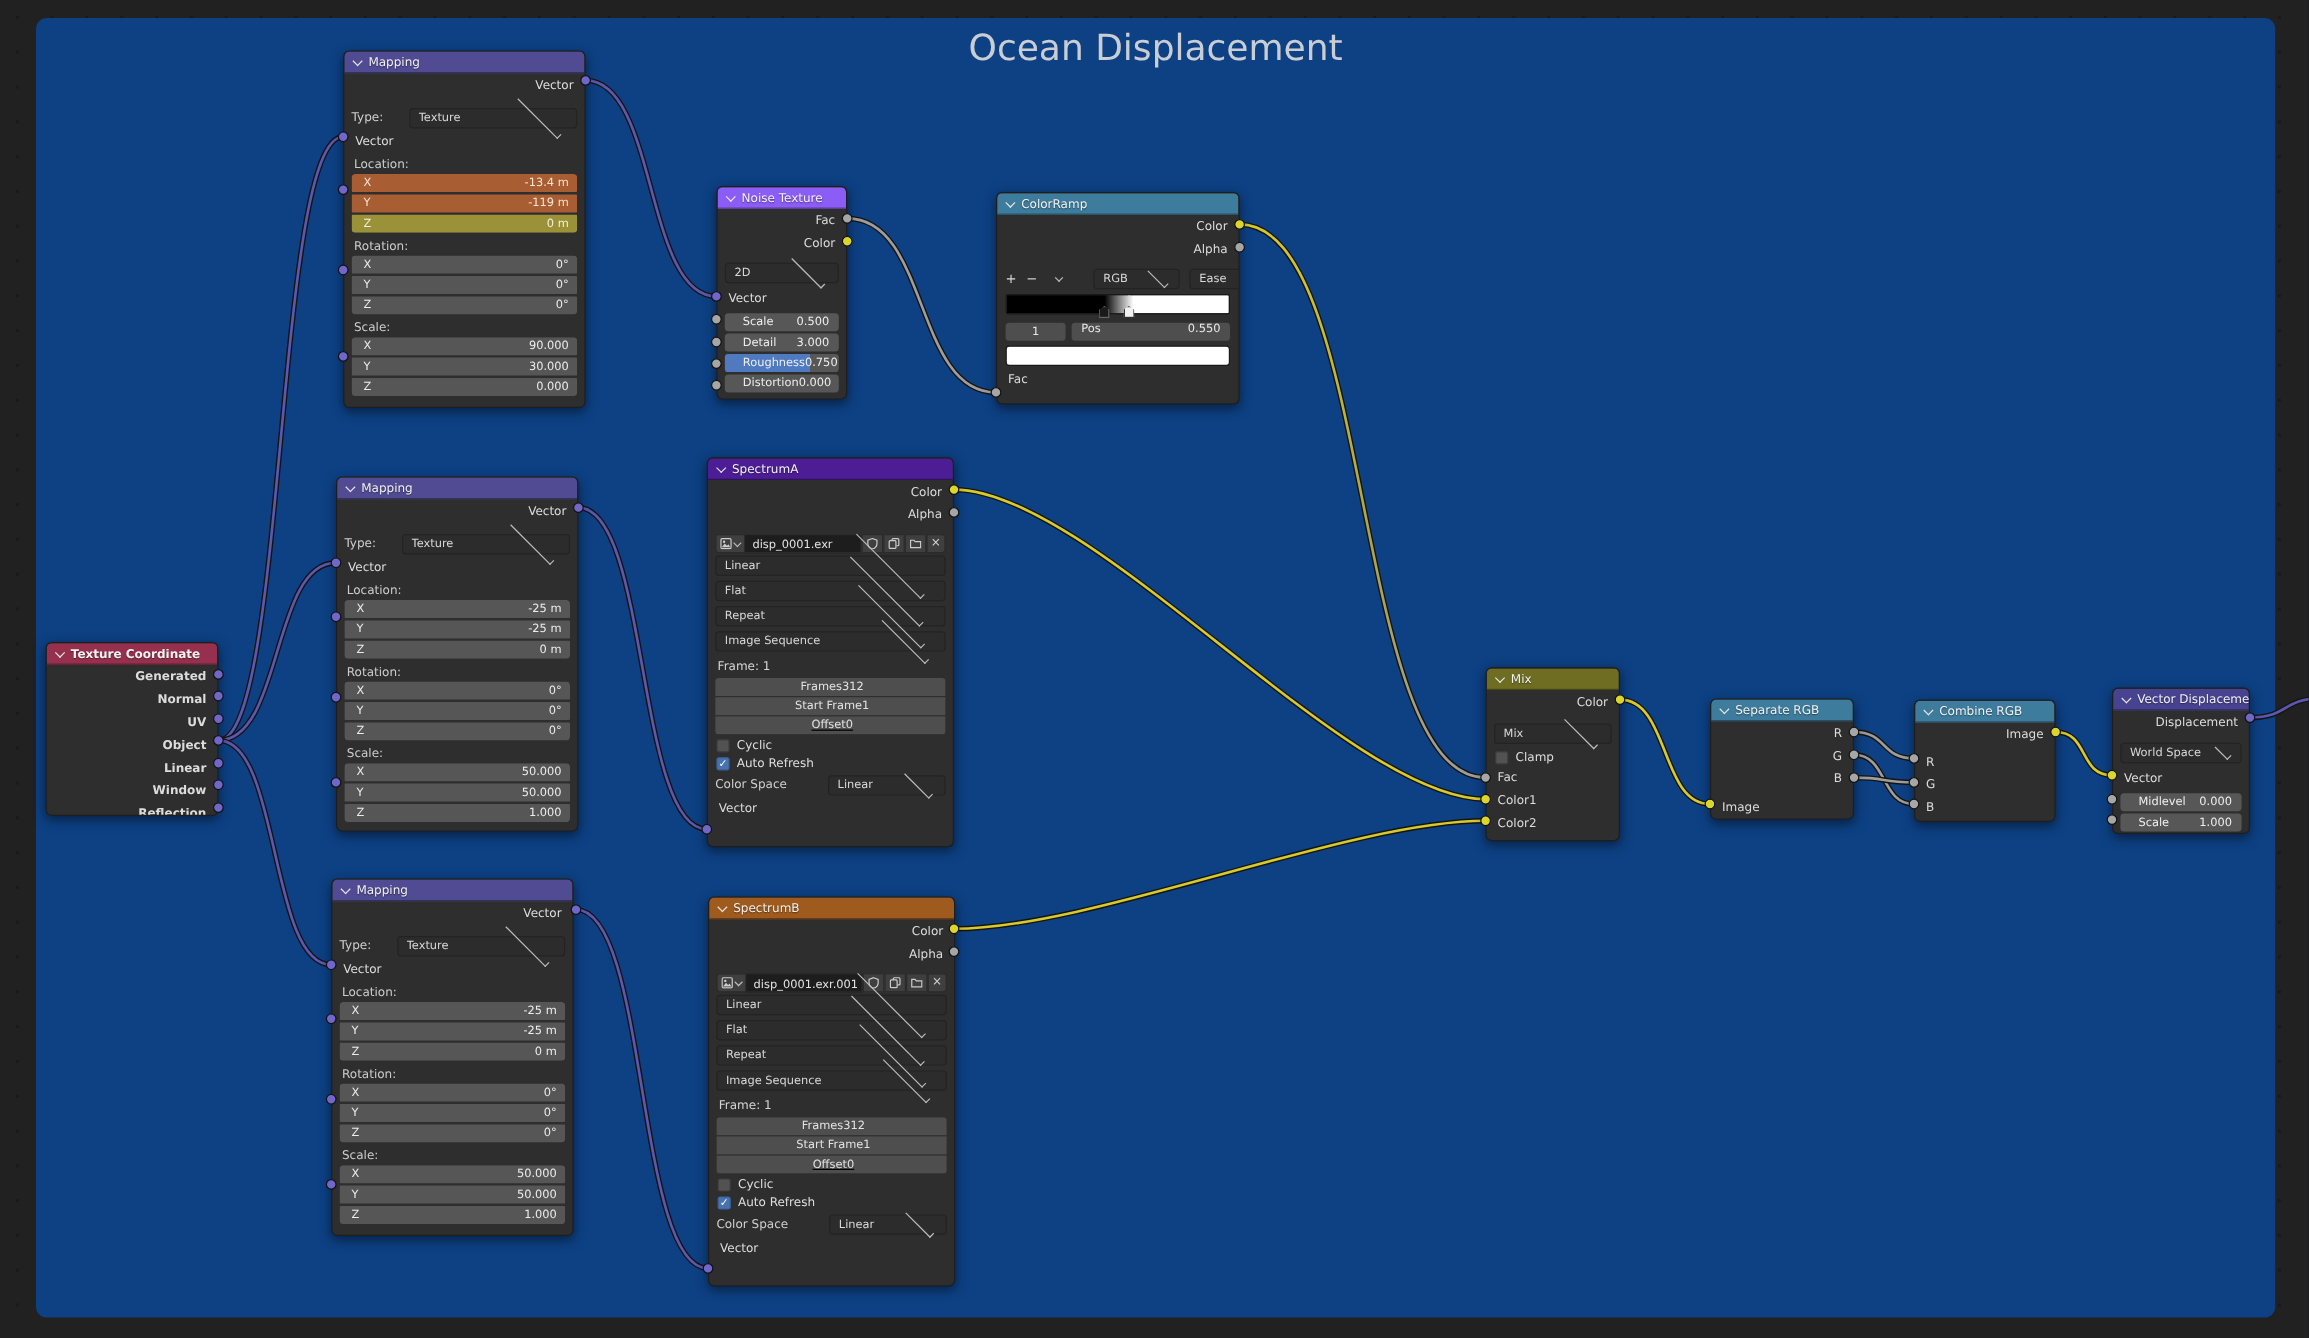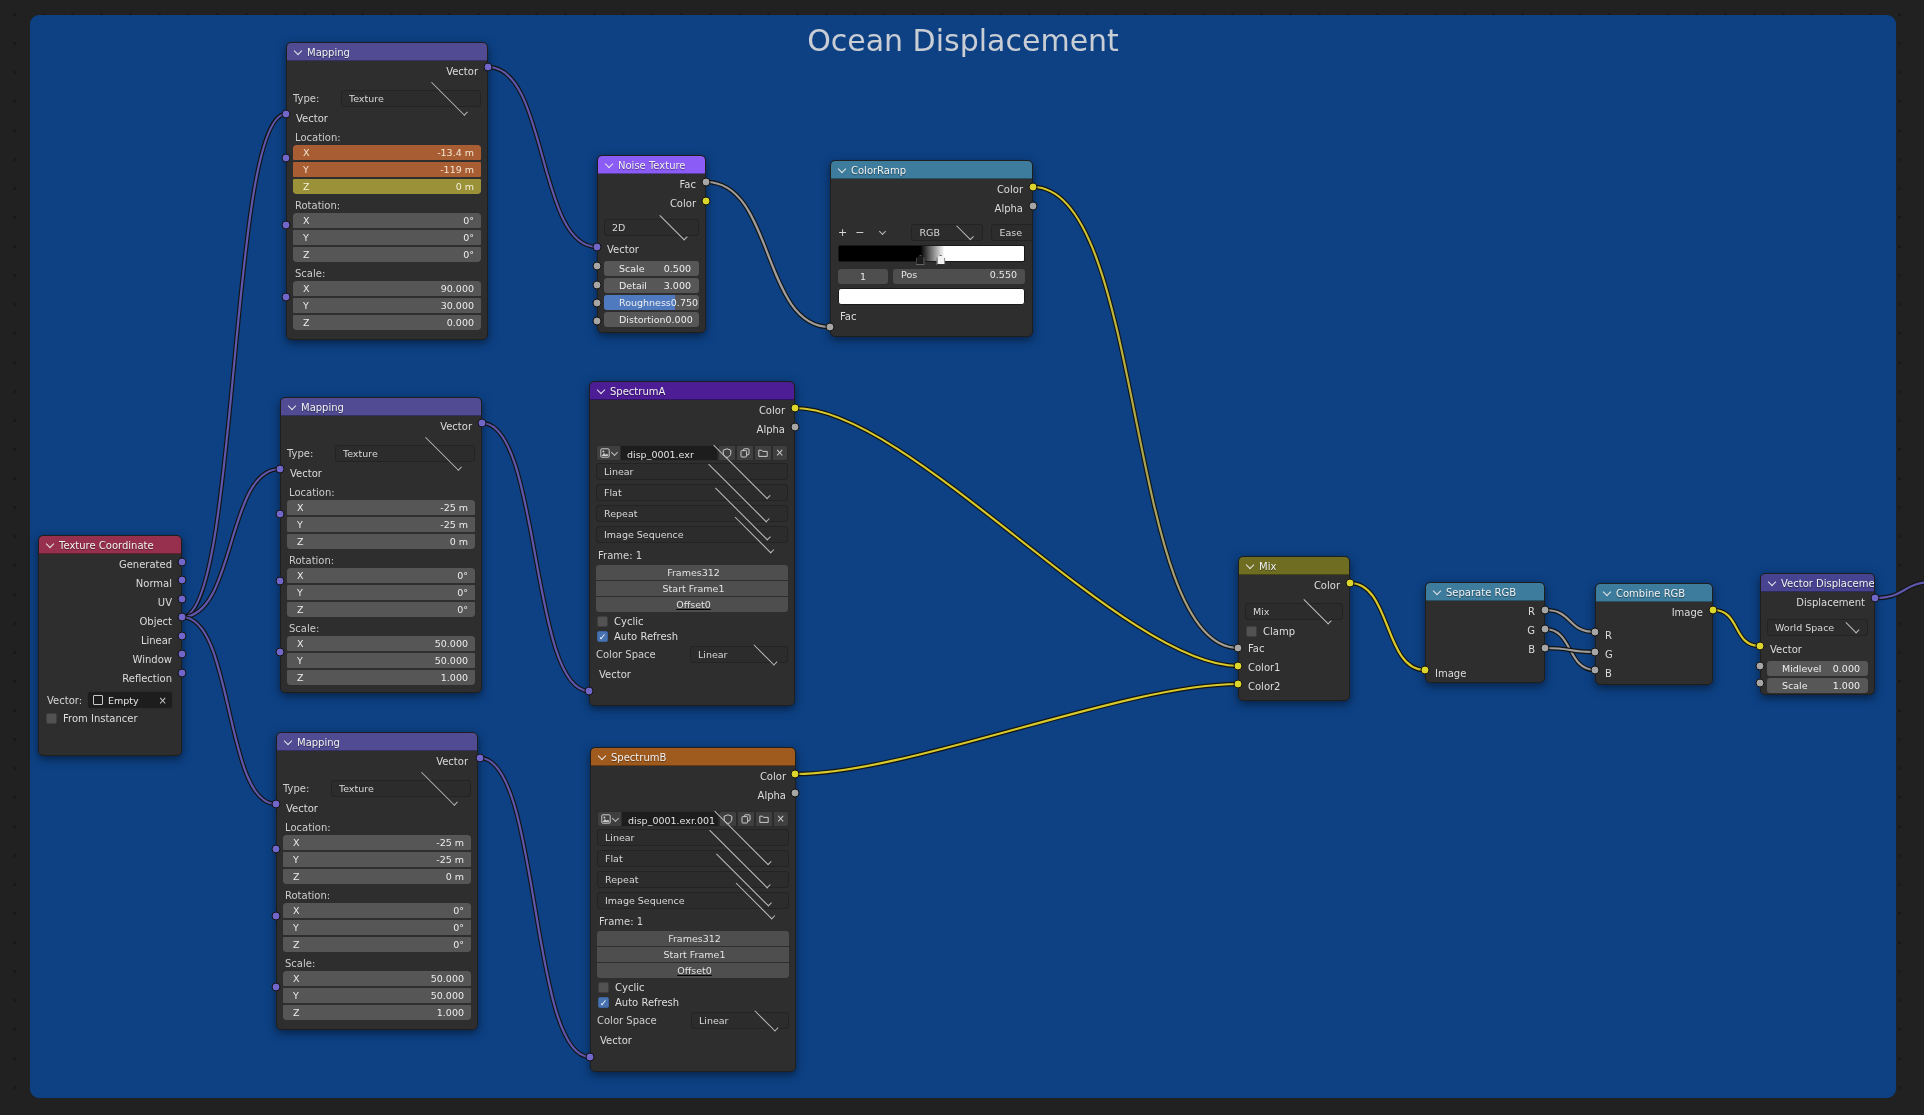--- a/index.html
+++ b/index.html
@@ -153,21 +153,21 @@
       <path d="M 1545 629 C 1573 629, 1567 670, 1595 670" fill="none" stroke="#141414" stroke-width="4.5"></path>
       <path d="M 1545 629 C 1573 629, 1567 670, 1595 670" fill="none" stroke="#9d9d9d" stroke-width="2.2"></path>
       <path d="M 1545 648 C 1573 648, 1567 652, 1595 652" fill="none" stroke="#141414" stroke-width="4.5"></path>
       <path d="M 1545 648 C 1573 648, 1567 652, 1595 652" fill="none" stroke="#9d9d9d" stroke-width="2.2"></path>
       <path d="M 1713 610 C 1741 610, 1732 646, 1760 646" fill="none" stroke="#141414" stroke-width="4.5"></path>
       <path d="M 1713 610 C 1741 610, 1732 646, 1760 646" fill="none" stroke="#d6ca2d" stroke-width="2.2"></path>
       <path d="M 1875 598 C 1907.45 598, 1901.55 582, 1934 582" fill="none" stroke="#141414" stroke-width="4.5"></path>
       <path d="M 1875 598 C 1907.45 598, 1901.55 582, 1934 582" fill="none" stroke="#5e57ae" stroke-width="2.2"></path>
     </svg>
   <div id="node-layer">
-      <div class="node" style="left: 38px; top: 535px; width: 144px; height: 221px;">
+      <div class="node" style="left: 38px; top: 535px; width: 144px; height: 145px; font-weight: bold;">
         <div class="nhead" style="background: rgb(151, 48, 78);">
           <span class="chev"></span>
           <span class="ttl">Texture Coordinate</span>
         </div>
         <div class="nbody">
           <div class="row-io out">
             <span>Generated</span>
           </div>
           <div class="row-io out">
             <span>Normal</span>

